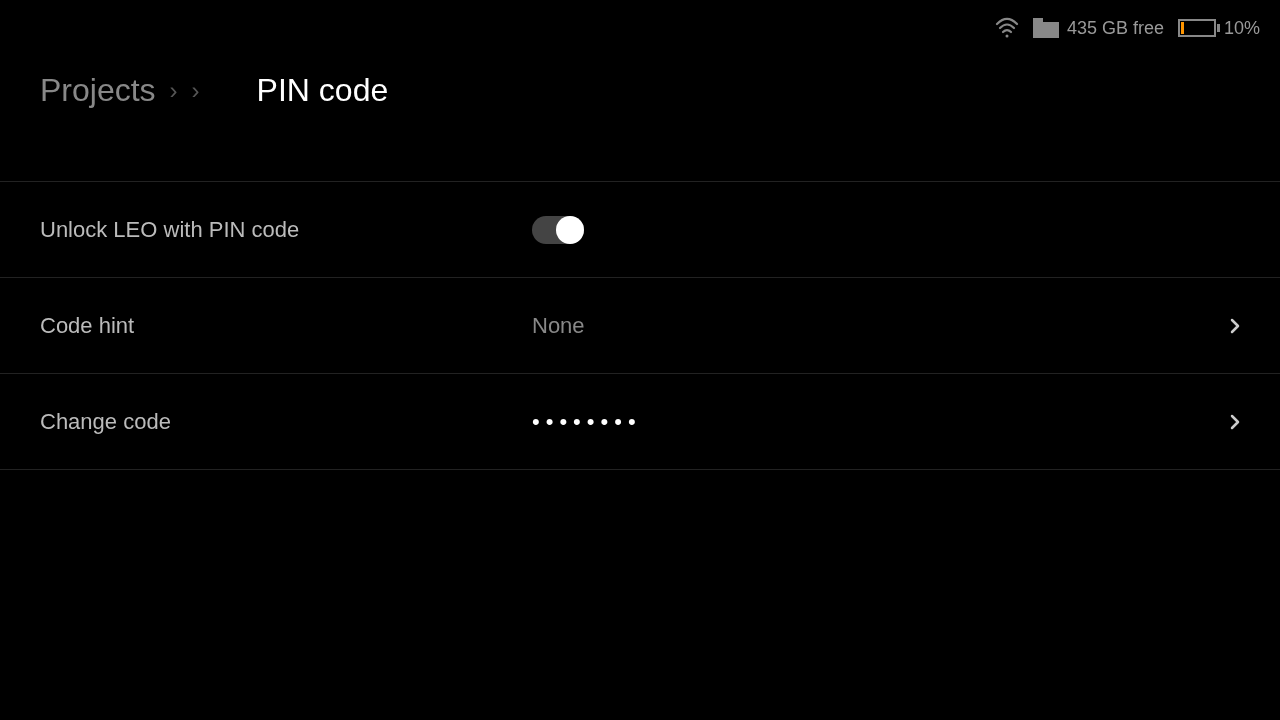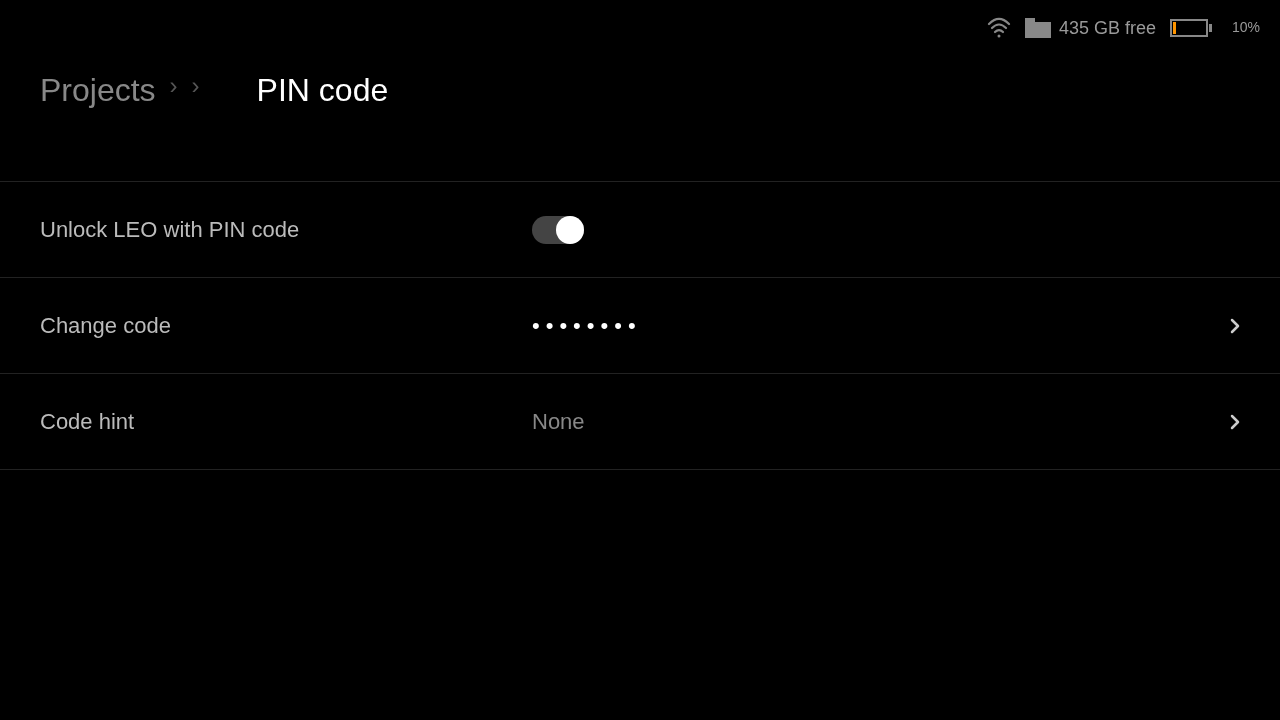--- a/index.html
+++ b/index.html
@@ -52,23 +52,24 @@
       content: "";
       position: absolute;
       top: 4px;
       left: 0;
       width: 26px;
       height: 16px;
       background: #888;
     }
     .battery {
       display: flex;
-      gap: 24px;
+      align-items: center;
+      gap: 8px;
       color: #999;
-      font-size: 14px;
+      font-size: 18px;
     }
     .battery-icon {
       width: 38px;
       height: 18px;
       border: 2px solid #888;
       position: relative;
     }
     .battery-icon::after {
       content: "";
       position: absolute;
@@ -81,20 +82,21 @@
     .battery-fill {
       position: absolute;
       left: 1px;
       top: 1px;
       bottom: 1px;
       width: 10%;
       background: #ff9500;
     }
     .breadcrumb {
       display: flex;
+      align-items: center;
       gap: 14px;
       padding: 24px 40px 40px 40px;
       font-size: 32px;
       font-weight: 500;
     }
     .breadcrumb-item {
       color: #888;
       cursor: pointer;
     }
     .breadcrumb-sep {
@@ -195,33 +197,33 @@
 <div class="settings-list">
 
   <div class="row">
     <div class="row-label">Unlock LEO with PIN code</div>
     <div class="toggle">
       <div class="toggle-knob"></div>
     </div>
   </div>
 
   <div class="row">
+    <div class="row-label">Code hint</div>
+    <div class="row-value">None</div>
+    <div class="chevron">
+      <svg viewBox="0 0 10 16">
+          <path d="M2 2 L8 8 L2 14" stroke="#ccc" stroke-width="2.5" fill="none" stroke-linecap="round" stroke-linejoin="round"></path>
+        </svg>
+    </div>
+  </div>
+
+  <div class="row">
     <div class="row-label">Change code</div>
     <div class="row-dots">••••••••</div>
     <div class="chevron">
       <svg viewBox="0 0 10 16">
           <path d="M2 2 L8 8 L2 14" stroke="#ccc" stroke-width="2.5" fill="none" stroke-linecap="round" stroke-linejoin="round"></path>
         </svg>
     </div>
   </div>
 
-  <div class="row">
-    <div class="row-label">Code hint</div>
-    <div class="row-value">None</div>
-    <div class="chevron">
-      <svg viewBox="0 0 10 16">
-          <path d="M2 2 L8 8 L2 14" stroke="#ccc" stroke-width="2.5" fill="none" stroke-linecap="round" stroke-linejoin="round"></path>
-        </svg>
-    </div>
-  </div>
-
 
 </div>
 
 </body></html>

